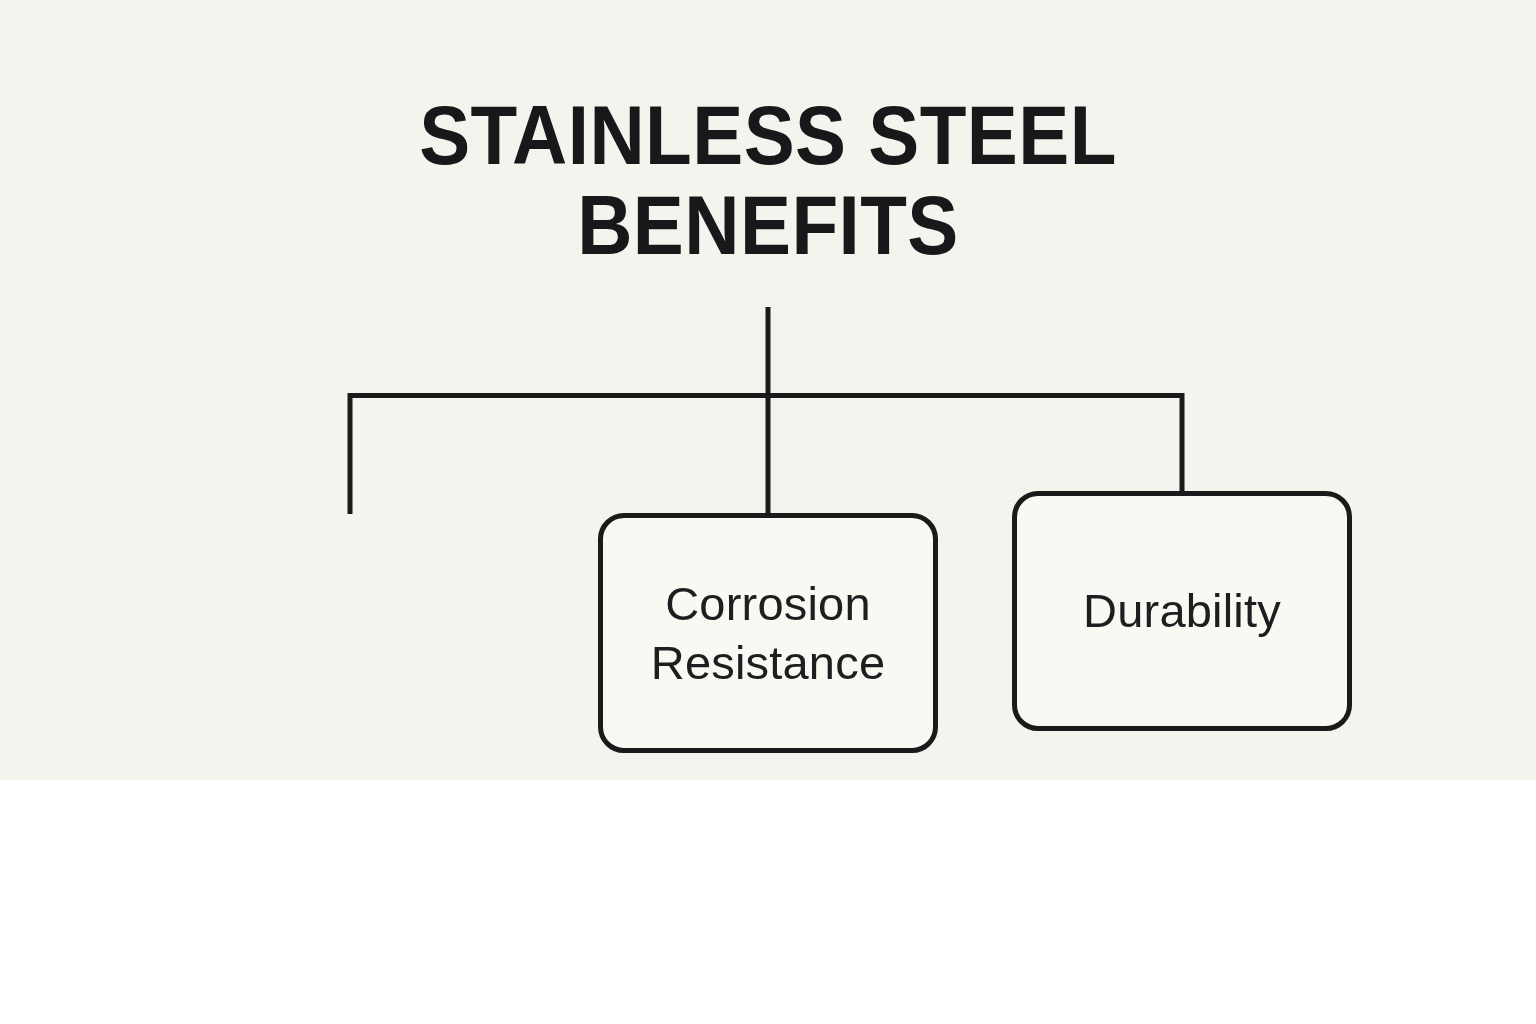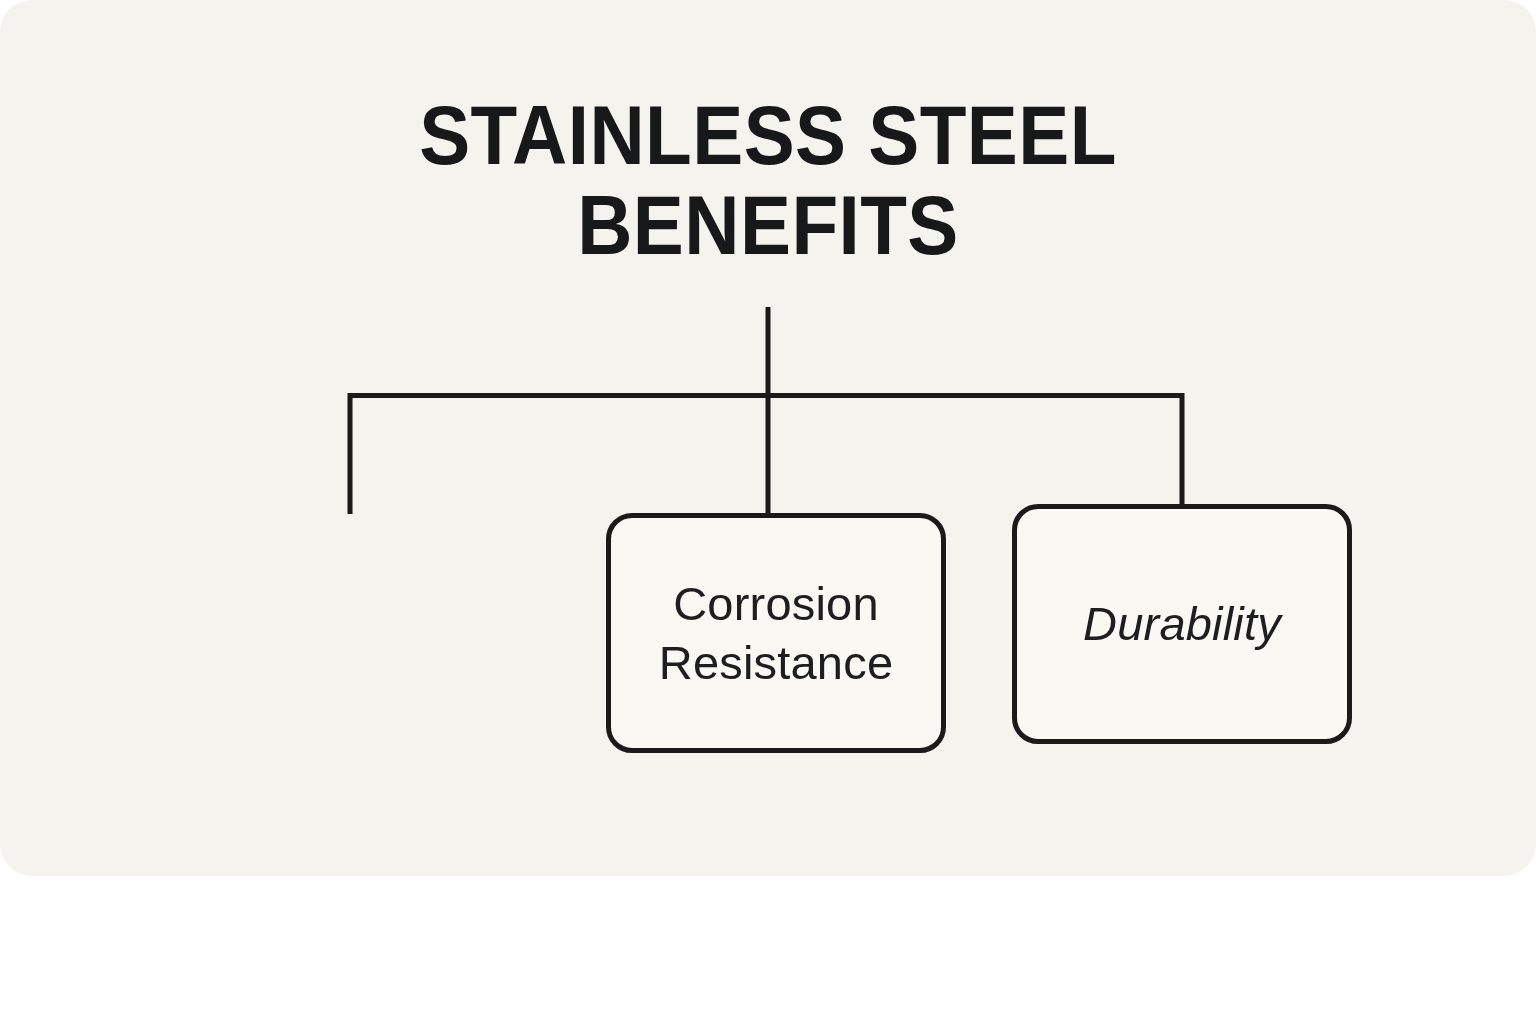--- a/index.html
+++ b/index.html
@@ -12,23 +12,22 @@
   * { margin: 0; padding: 0; box-sizing: border-box; }
   html, body {
     width: 1536px;
     height: 1024px;
     overflow: hidden;
     font-family: "Liberation Sans", "DejaVu Sans", sans-serif;
   }
   .canvas {
     position: relative;
     width: 1536px;
-    height: 876px;
+    height: 780px;
     background: var(--bg);
-    border-radius: 32px;
   }
   .title {
     position: absolute;
     top: 90px;
     left: 0;
     right: 0;
     text-align: center;
     font-size: 84px;
     font-weight: 800;
     line-height: 90px;
@@ -67,22 +66,22 @@
   }
   .node-label {
     font-size: 47px;
     font-weight: 500;
     line-height: 1.26;
     color: var(--label-color);
     white-space: pre-line;
     letter-spacing: 0.2px;
   }
   .node-1 { left: 180px;  top: 512px; }
-  .node-2 { left: 598px;  top: 513px; margin-left: 8px; }
-  .node-3 { left: 1012px; top: 504px; font-style: italic; }
+  .node-2 { left: 598px;  top: 513px; }
+  .node-3 { left: 1012px; top: 491px; }
 </style>
 </head>
 <body>
 
 <div class="canvas">
 
   <h1 class="title">STAINLESS STEEL
 BENEFITS</h1>
 
   <svg class="connectors" viewBox="0 0 1536 1024" aria-hidden="true">

